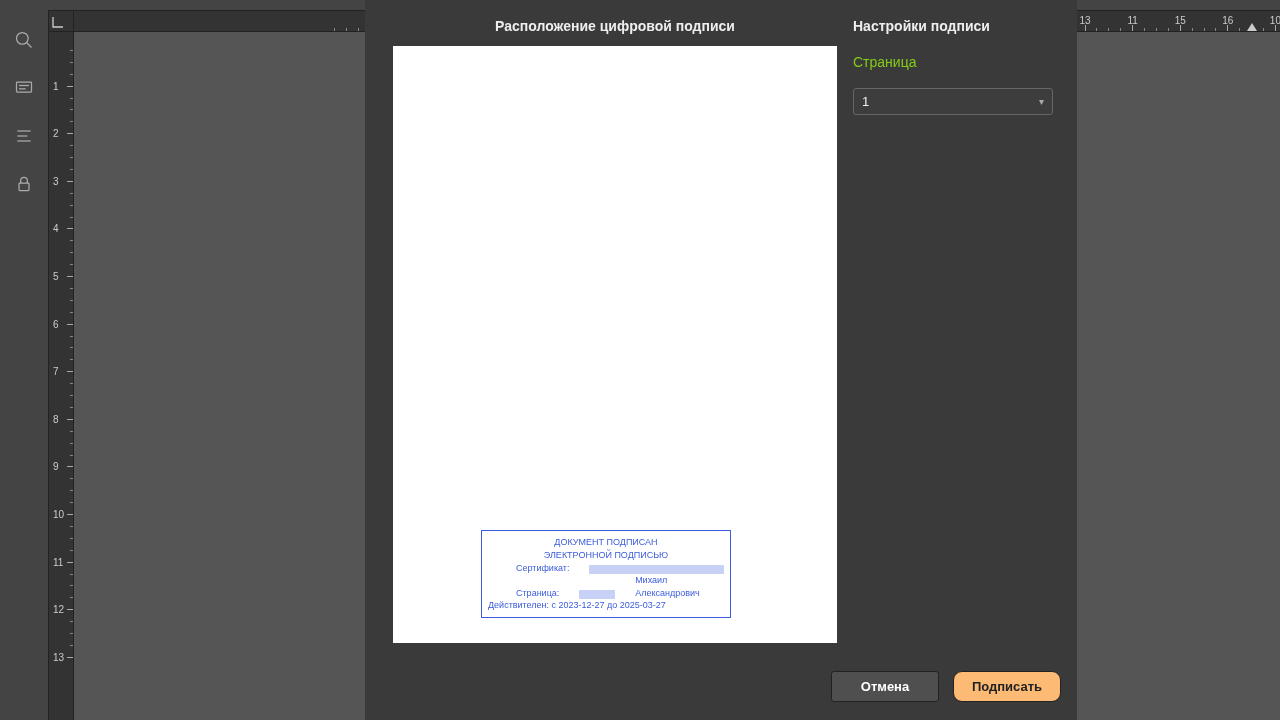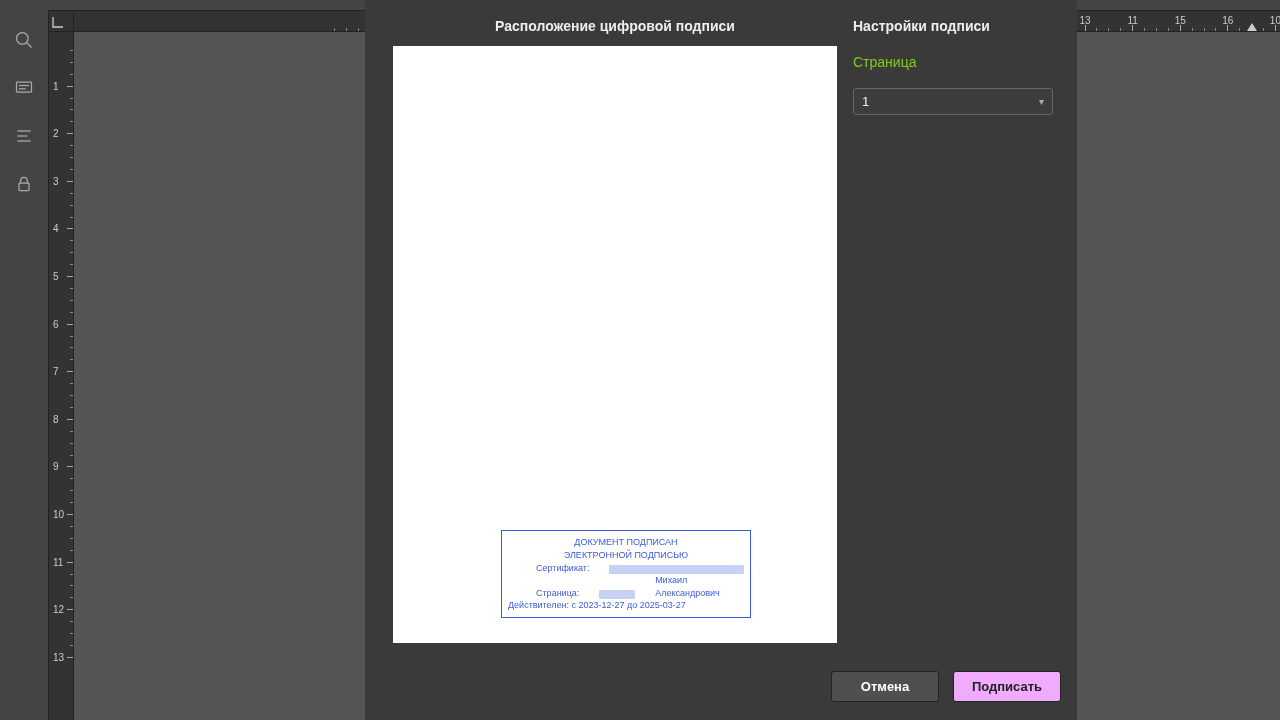--- a/index.html
+++ b/index.html
@@ -125,21 +125,21 @@
   }
   .page-preview {
     background:#fff;
     flex:1;
     position:relative;
     max-height:632px;
   }
   
   .signature-box {
     position:absolute;
-    left:108px; bottom:25px;
+    left:88px; bottom:25px;
     width:250px;
     border:1.5px solid #3b5bdb;
     padding:5px 6px;
     font-size:9px;
     line-height:1.4;
     color:#3b5bdb;
   }
   .signature-box .sig-title { text-align:center; font-size:9px; }
   .signature-box .sig-row { display:flex; gap:20px; align-items:flex-end;margin-left:28px; }
   .signature-box .blur {
@@ -191,21 +191,21 @@
     min-width:108px;
     padding:7px 12px;
     border-radius:3px;
     font-size:13px;
     font-weight:bold;
     text-align:center;
     cursor:pointer;
     border:1px solid #222;
   }
   .btn-cancel { background:#4f4f4f; color:#fff; }
-  .btn-primary { background:#f0abfc; color:#222; }
+  .btn-primary { background:#fdba74; color:#222;border-radius:9px; }
   
 </style>
 </head>
 <body>
 
 <div class="app">
 
   <div class="left-toolbar">
     <div class="tool-icon">
       <svg width="20" height="20" viewBox="0 0 24 24">

